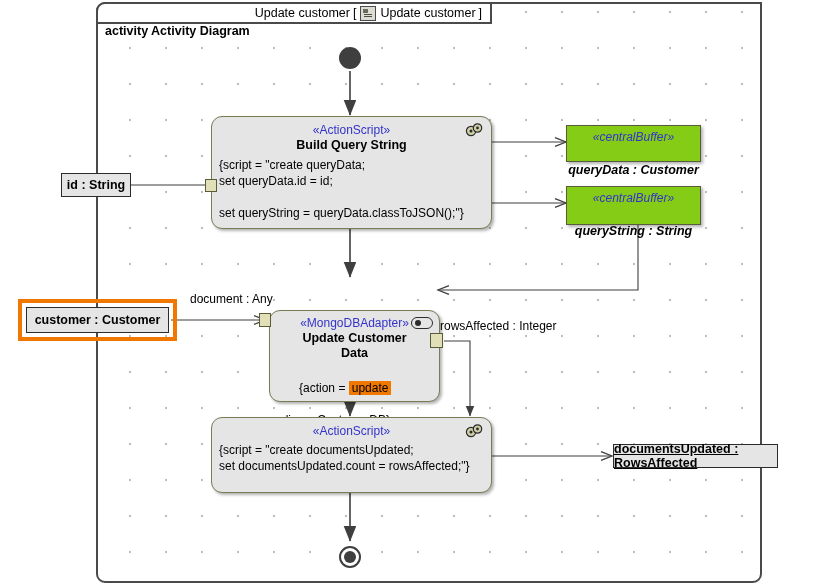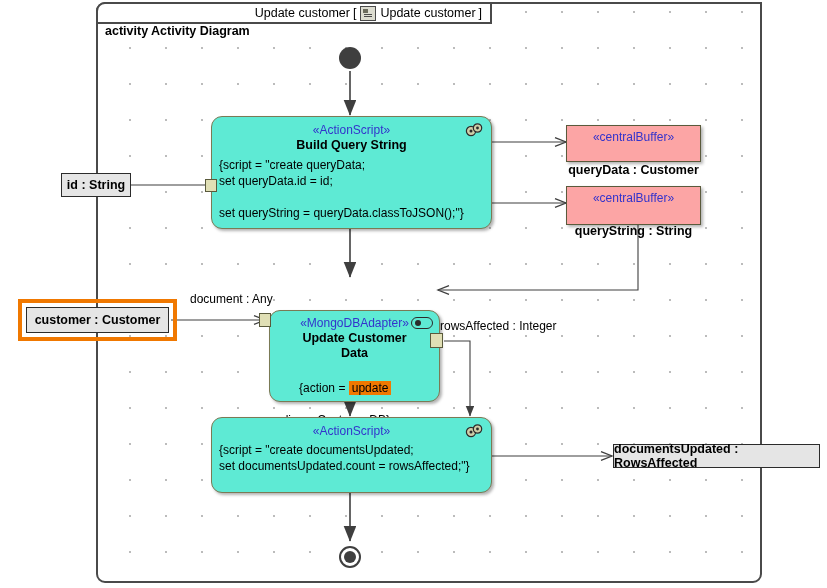--- a/index.html
+++ b/index.html
@@ -76,21 +76,21 @@
     left: 3px; top: 7px;
     width: 8px; height: 1px;
     background: #4a4a4a;
     box-shadow: 0 2px 0 #4a4a4a;
   }
 
   
   .node { position: absolute; box-sizing: border-box; }
 
   .action {
-    background: #5eead4;
+    background: #e5e5e5;
     border: 1.5px solid #7a7a55;
     border-radius: 11px;
     box-shadow: 2px 2px 3px rgba(0,0,0,0.30);
     z-index: 3;
   }
   .stereo {
     color: #3333cc;
     font-size: 12px;
     text-align: center;
     margin-top: 6px;
@@ -132,24 +132,25 @@
     content: "";
     position: absolute;
     left: 3px; top: 2px;
     width: 6px; height: 6px;
     background: #2b2b2b;
     border-radius: 50%;
   }
 
   
   .buffer {
-    background: #fca5a5;
+    background: #84cc16;
     border: 1.5px solid #5a5a3c;
     box-shadow: 2px 2px 3px rgba(0,0,0,0.30);
     z-index: 3;
+    font-style: italic;
   }
   .buffer .stereo { margin-top: 4px; }
   .buffer .bname {
     font-weight: bold;
     font-size: 12.5px;
     text-align: center;
     color: #000;
     margin-top: 19px;
   }
 
@@ -329,18 +330,18 @@
   <div class="node buffer" style="left:566px; top:186px; width:135px; height:39px;">
     <div class="stereo">«centralBuffer»</div>
     <div class="bname">queryString : String</div>
   </div>
 
   <div class="node param" style="left:61px; top:173px; width:70px; height:24px;">id : String</div>
 
   <div class="selbox" style="left:18px; top:299px; width:159px; height:42px;"></div>
   <div class="node param" style="left:26px; top:307px; width:143px; height:26px;">customer : Customer</div>
 
-  <div class="node param" style="left:613px; top:444px; width:207px; height:24px;">documentsUpdated : RowsAffected</div>
+  <div class="node param" style="left:613px; top:444px; width:165px; height:24px;text-decoration:underline;">documentsUpdated : RowsAffected</div>
 
   <div class="edge-label" style="left:190px; top:292px;">document : Any</div>
   <div class="edge-label" style="left:440px; top:319px;">rowsAffected : Integer</div>
 
 </div>
 
 </body></html>

